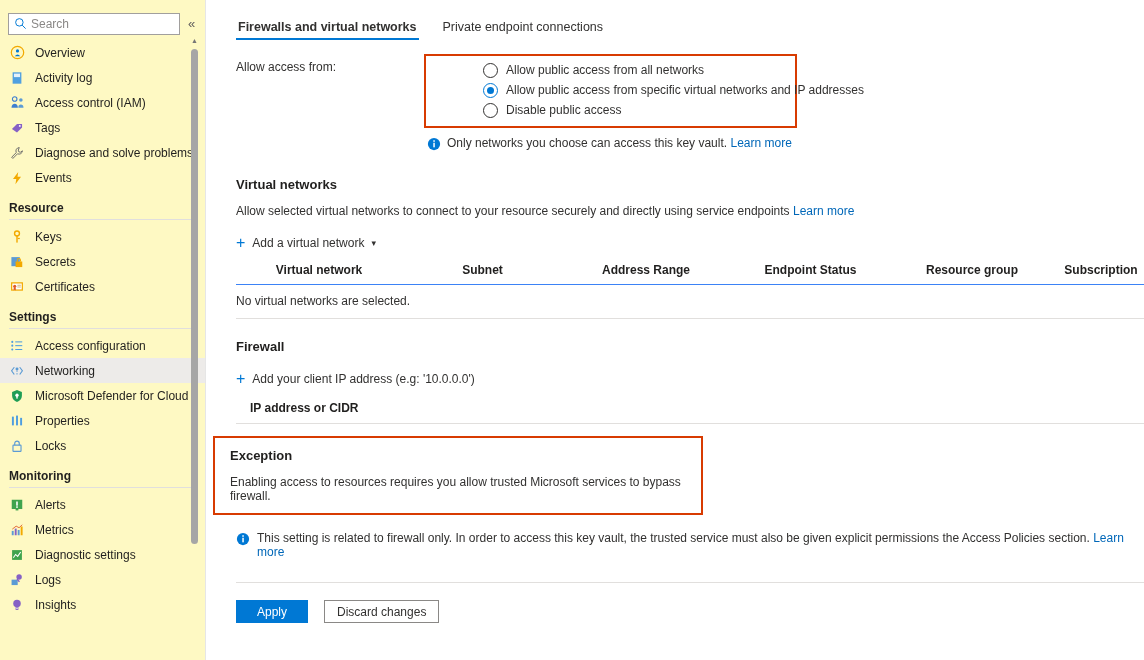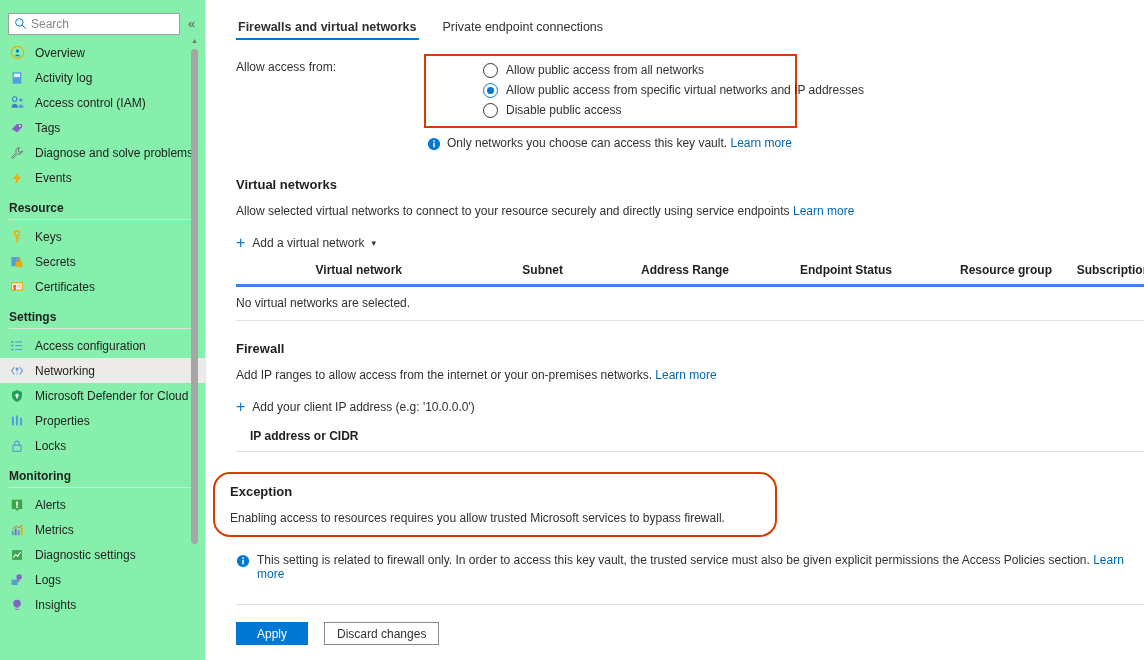--- a/index.html
+++ b/index.html
@@ -9,21 +9,21 @@
     font-family: "Liberation Sans", sans-serif;
     font-size: 12px;
     color: #323130;
     overflow: hidden;
   }
   .app { display: flex; width: 1144px; height: 660px; position: relative; }
 
   
   .sidebar {
     width: 206px; height: 660px; flex: 0 0 206px;
-    background: #86efac;
+    background: #fef9c3;
     position: relative;
     border-right: 1px solid #e6e6e6;
   }
   .search-row {
     display: flex; align-items: center;
     padding: 11px 8px 0 8px;
     height: 36px;
   }
   .search-box {
     flex: 0 0 172px; height: 22px;
@@ -128,22 +128,22 @@
     font-size: 12px; color: #323130; cursor: pointer;
   }
   .cmdlink .plus {
     color: #0078d4; font-size: 16px; font-weight: 400;
     margin-right: 7px; line-height: 1;
   }
   .cmdlink .chev { color: #323130; font-size: 9px; margin-left: 7px; }
 
   table.grid { width: 100%; border-collapse: collapse; }
   table.grid th {
-    text-align: right; font-size: 12px; font-weight: bold; color: #201f1e;
-    padding: 4px 0 7px 0; border-bottom: 3px solid #3b82f6;
+    text-align: center; font-size: 12px; font-weight: bold; color: #201f1e;
+    padding: 4px 0 7px 0; border-bottom: 1px solid #3b82f6;
   }
   table.grid td {
     font-size: 12px; color: #323130;
     padding: 9px 0 10px 0; border-bottom: 1px solid #e1dfdd;
   }
 
   .chk {
     width: 15px; height: 15px; flex: 0 0 15px;
     background: #0078d4; border: 1px solid #0078d4;
     margin-right: 10px; position: relative;
@@ -491,34 +491,31 @@
         <tbody>
           <tr>
             <td colspan="6">No virtual networks are selected.</td>
           </tr>
         </tbody>
       </table>
     </div>
 
     <div style="padding-left:22px; margin-top:20px;">
       <div class="sec-title">Firewall</div>
-      <div class="sec-desc" style="margin-top:12px;">
-        <span>Add IP ranges to allow access from the internet or your on-premises networks.</span>&nbsp;<span class="link">Learn more</span>
-      </div>
       <div style="margin-top:17px;">
         <span class="cmdlink">
           <span class="plus">+</span>
           <span>Add your client IP address (e.g: '10.0.0.0')</span>
         </span>
       </div>
       <div style="font-size:12px;font-weight:bold;color:#201f1e;margin-top:14px;padding-left:14px;">IP address or CIDR</div>
       <div class="hr" style="width:914px;margin-top:8px;"></div>
     </div>
 
-    <div class="redbox" style="width:564px; margin-left:-1px; margin-top:20px; padding:10px 0 10px 15px;border-radius:17px;">
+    <div class="redbox" style="width:490px; margin-left:-1px; margin-top:12px; padding:10px 0 10px 15px;">
       <div class="sec-title">Exception</div>
       <div class="sec-desc" style="margin-top:12px;">Enabling access to resources requires you allow trusted Microsoft services to bypass firewall.</div>
     </div>
 
     <div style="display:flex;align-items:flex-start;padding-left:22px;margin-top:16px;">
       <span class="ico" style="width:14px;height:14px;flex:0 0 14px;margin-right:7px;margin-top:1px;">
         <svg viewBox="0 0 16 16" width="14" height="14">
           <circle cx="8" cy="8" r="7" fill="#0078d4"></circle>
           <rect x="7.2" y="6.6" width="1.7" height="5.2" fill="#fff"></rect>
           <rect x="7.2" y="3.7" width="1.7" height="1.8" fill="#fff"></rect>

